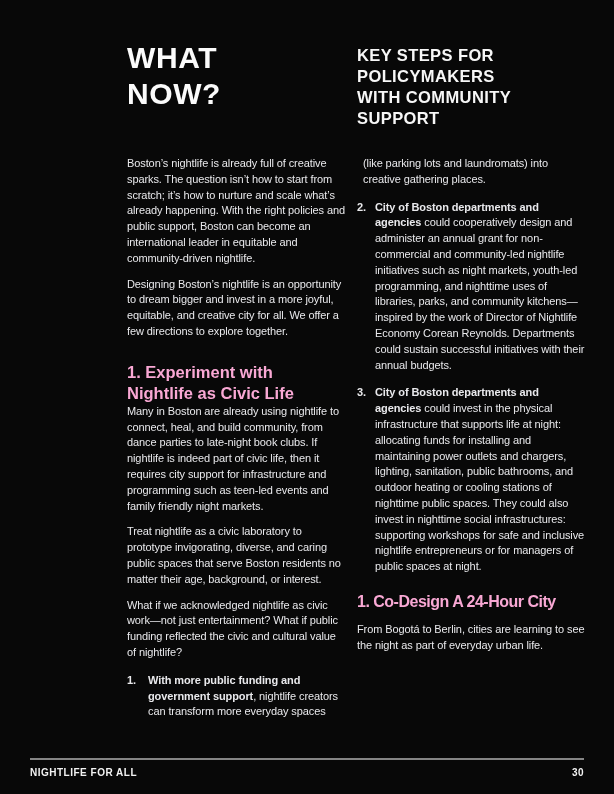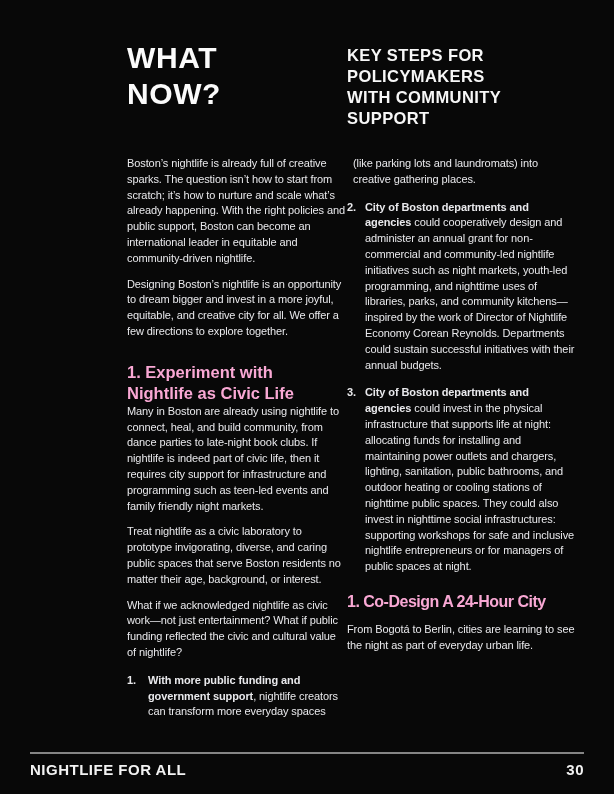--- a/index.html
+++ b/index.html
@@ -8,20 +8,21 @@
     background: #080808;
     position: relative;
     overflow: hidden;
     font-family: "Liberation Sans", "DejaVu Sans", sans-serif;
     -webkit-font-smoothing: antialiased;
   }
   .page { position: absolute; inset: 0; }
   .columns {
     display: grid;
     grid-template-columns: 220px 228px;
+    column-gap: 10px;
     padding: 40px 29px 0 127px;
   }
   
   .h1 {
     font-size: 30px; line-height: 36px; font-weight: bold;
     color: #fbfbfb; letter-spacing: 0.6px; margin: 0;
   }
   .h2 {
     font-size: 16.5px; line-height: 21px; font-weight: bold;
     color: #f7f7f7; letter-spacing: 0.4px; margin: 5px 0 0 0;
@@ -52,21 +53,21 @@
   .li b { font-weight: bold; }
   .sec-paras { margin-top: 10px; }
   
   .footer {
     position: absolute; left: 30px; right: 30px; bottom: 16px;
     border-top: 2px solid #858585;
     padding-top: 7px;
     display: flex; justify-content: space-between; align-items: baseline;
   }
   .footer .f-label, .footer .f-page {
-    font-size: 15px; font-weight: bold; color: #f2f2f2; letter-spacing: 0.5px;
+    font-size: 10px; font-weight: bold; color: #f2f2f2; letter-spacing: 0.5px;
   }
 </style>
 </head>
 <body>
 
 <div class="page">
   <div class="columns">
 
     <div class="col-left">
       <h1 class="h1">

